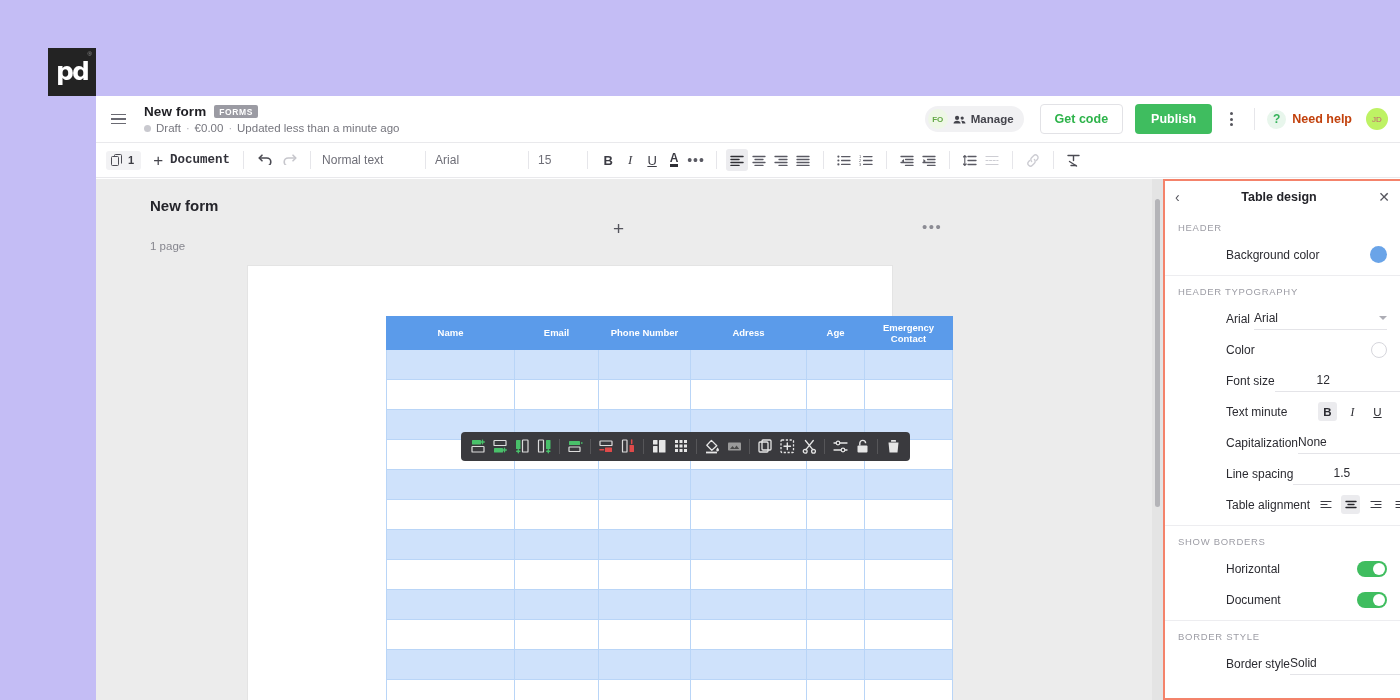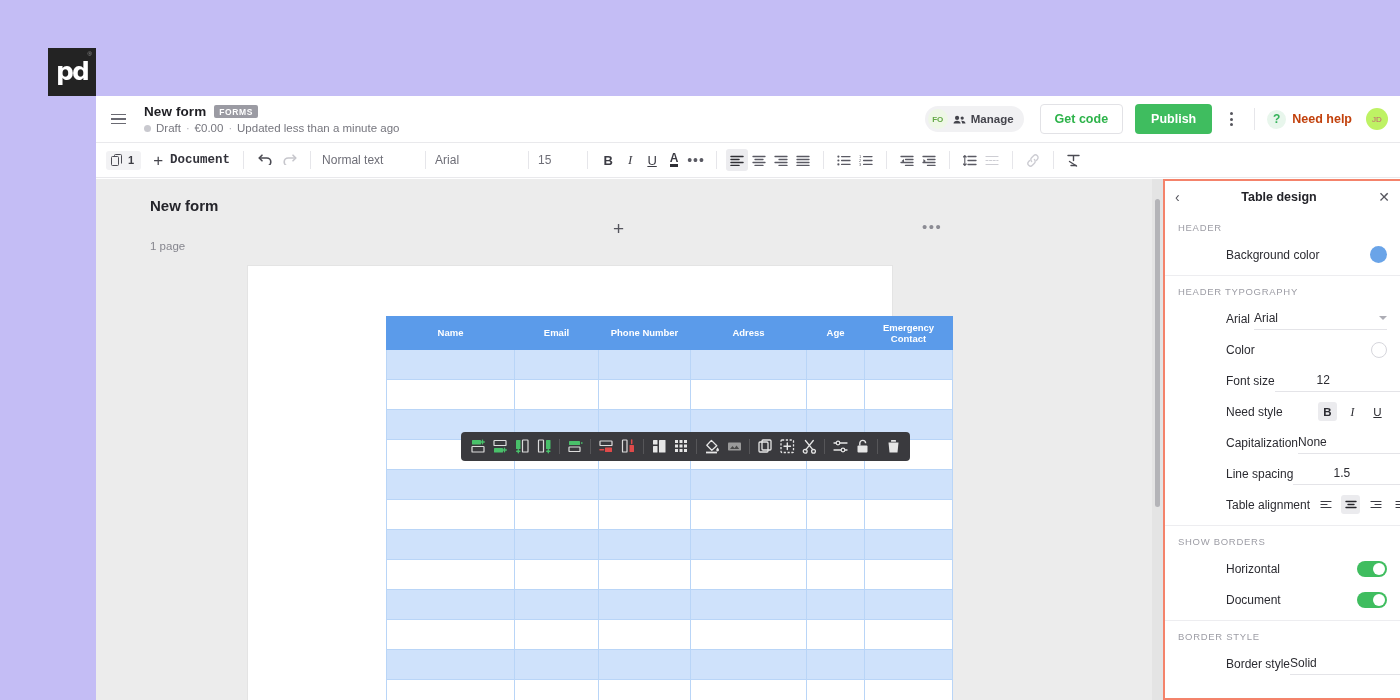--- a/index.html
+++ b/index.html
@@ -790,21 +790,21 @@
         <span class="lbl">Font size</span>
         <span class="ctl">
           <span class="select-ctl">
             <span class="val num">12</span>
             <span class="caret"></span>
           </span>
         </span>
       </div>
 
       <div class="row">
-        <span class="lbl">Need style</span>
+        <span class="lbl">Text minute</span>
         <span class="ctl">
           <span class="tbtn b on">B</span>
           <span class="tbtn i">I</span>
           <span class="tbtn u">U</span>
         </span>
       </div>
 
       <div class="row">
         <span class="lbl">Capitalization</span>
         <span class="ctl">

